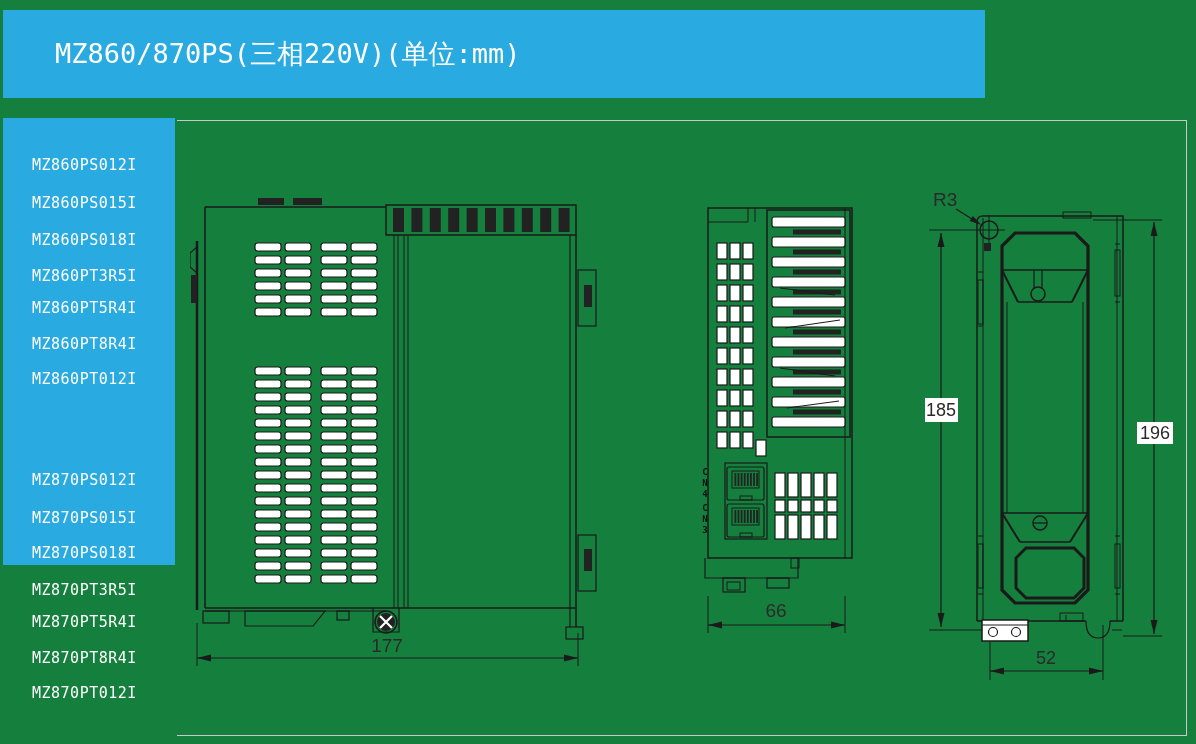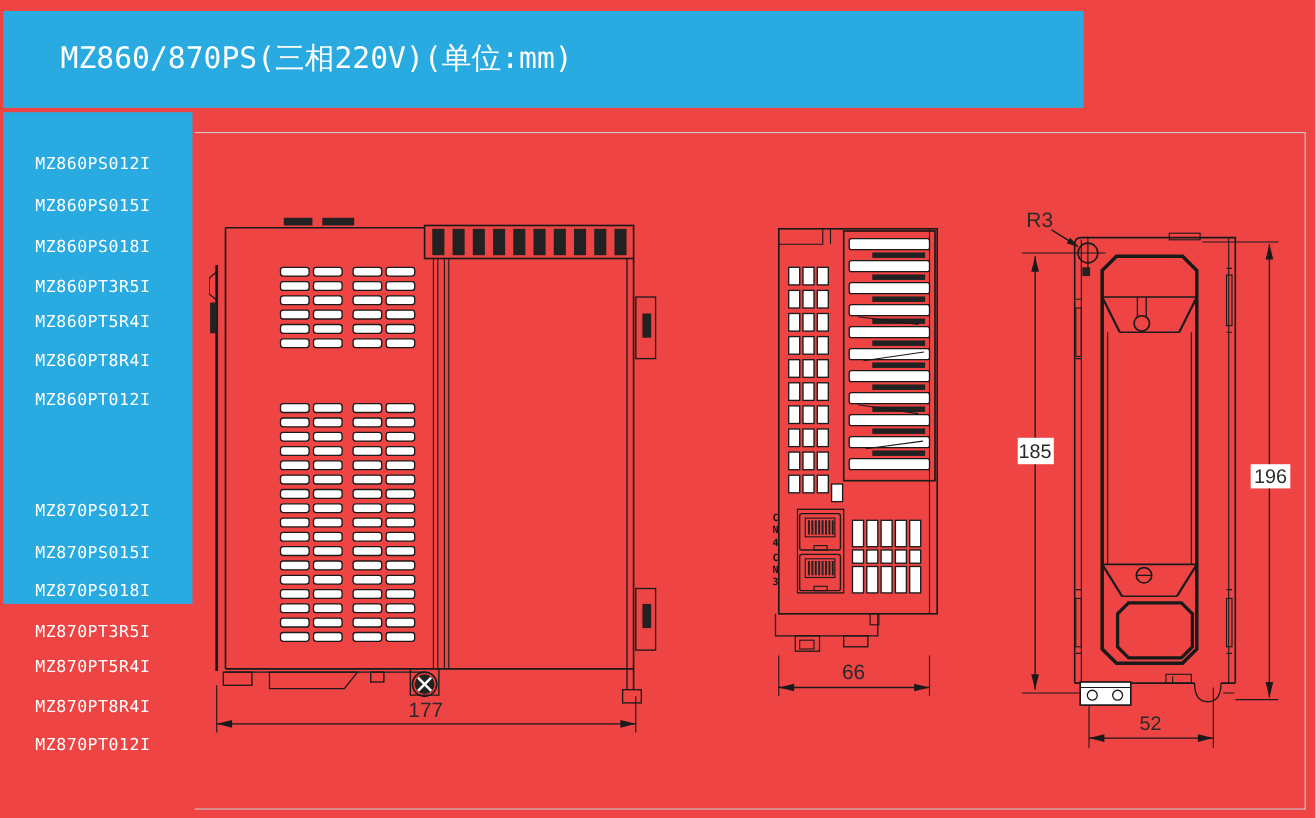--- a/index.html
+++ b/index.html
@@ -1,23 +1,23 @@
 <!DOCTYPE html>
 <html><head>
 <meta charset="utf-8">
 <style>
   html,body{margin:0;padding:0;background:#fff;}
-  #page{position:relative;width:1196px;height:744px;background:#ef4444;overflow:hidden;
+  #page{position:relative;width:1196px;height:744px;background:#15803d;overflow:hidden;
         font-family:"Liberation Sans",sans-serif;}
   
   #hdr{position:absolute;left:3px;top:10px;width:982px;height:88px;background:#29abe2;
        display:flex;flex-direction:column;justify-content:center;gap:9px;padding-left:52px;box-sizing:border-box;}
   .hline{color:#fff;font:27px/30px "DejaVu Sans Mono","Liberation Mono",monospace;letter-spacing:0px;white-space:nowrap;}
   
-  #sb{position:absolute;left:3px;top:102px;width:172px;height:447px;background:#29abe2;}
+  #sb{position:absolute;left:3px;top:118px;width:172px;height:447px;background:#29abe2;}
   .model-item{position:absolute;left:29px;height:18px;color:#fff;white-space:nowrap;
        font:15px/18px "DejaVu Sans Mono","Liberation Mono",monospace;letter-spacing:.5px;}
   
   #contentbox{position:absolute;left:177px;top:120px;width:1010px;height:616px;
        border-top:1.5px solid #c9c9c9;border-right:1.5px solid #c9c9c9;border-bottom:1.5px solid #c9c9c9;box-sizing:border-box;}
   .drawwrap{position:absolute;}
   svg{display:block;}
   .ln{stroke:#1a1a1a;fill:none;}
   rect.slot{fill:#fff;stroke:#1a1a1a;stroke-width:1.2;}
   rect.fin{fill:#222;stroke:none;}

